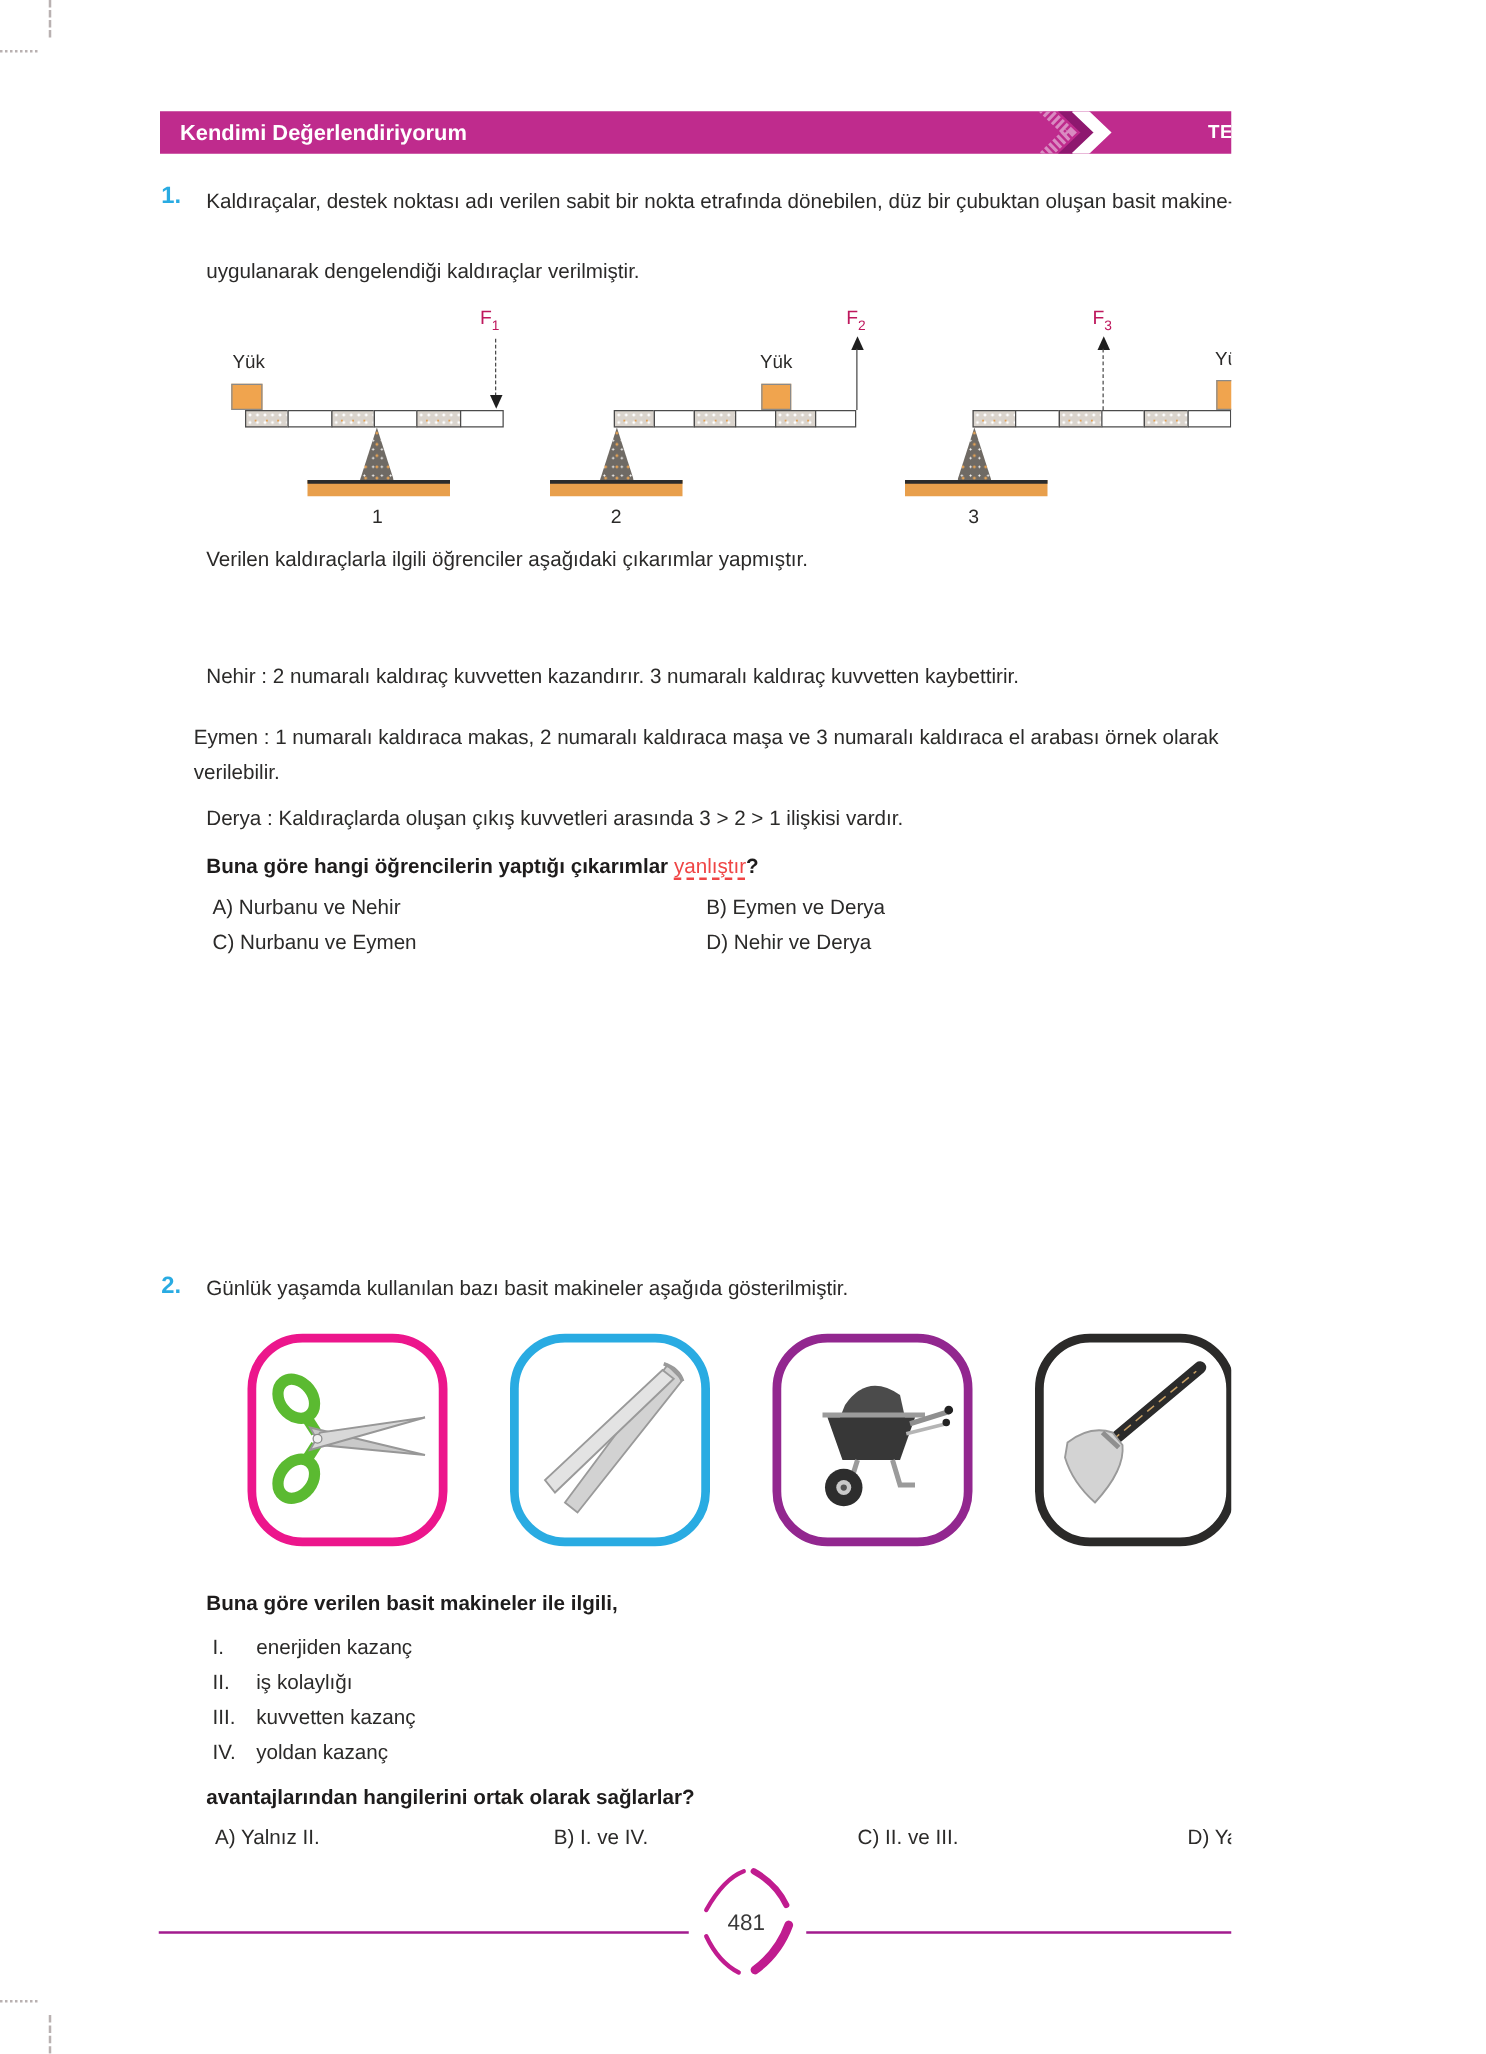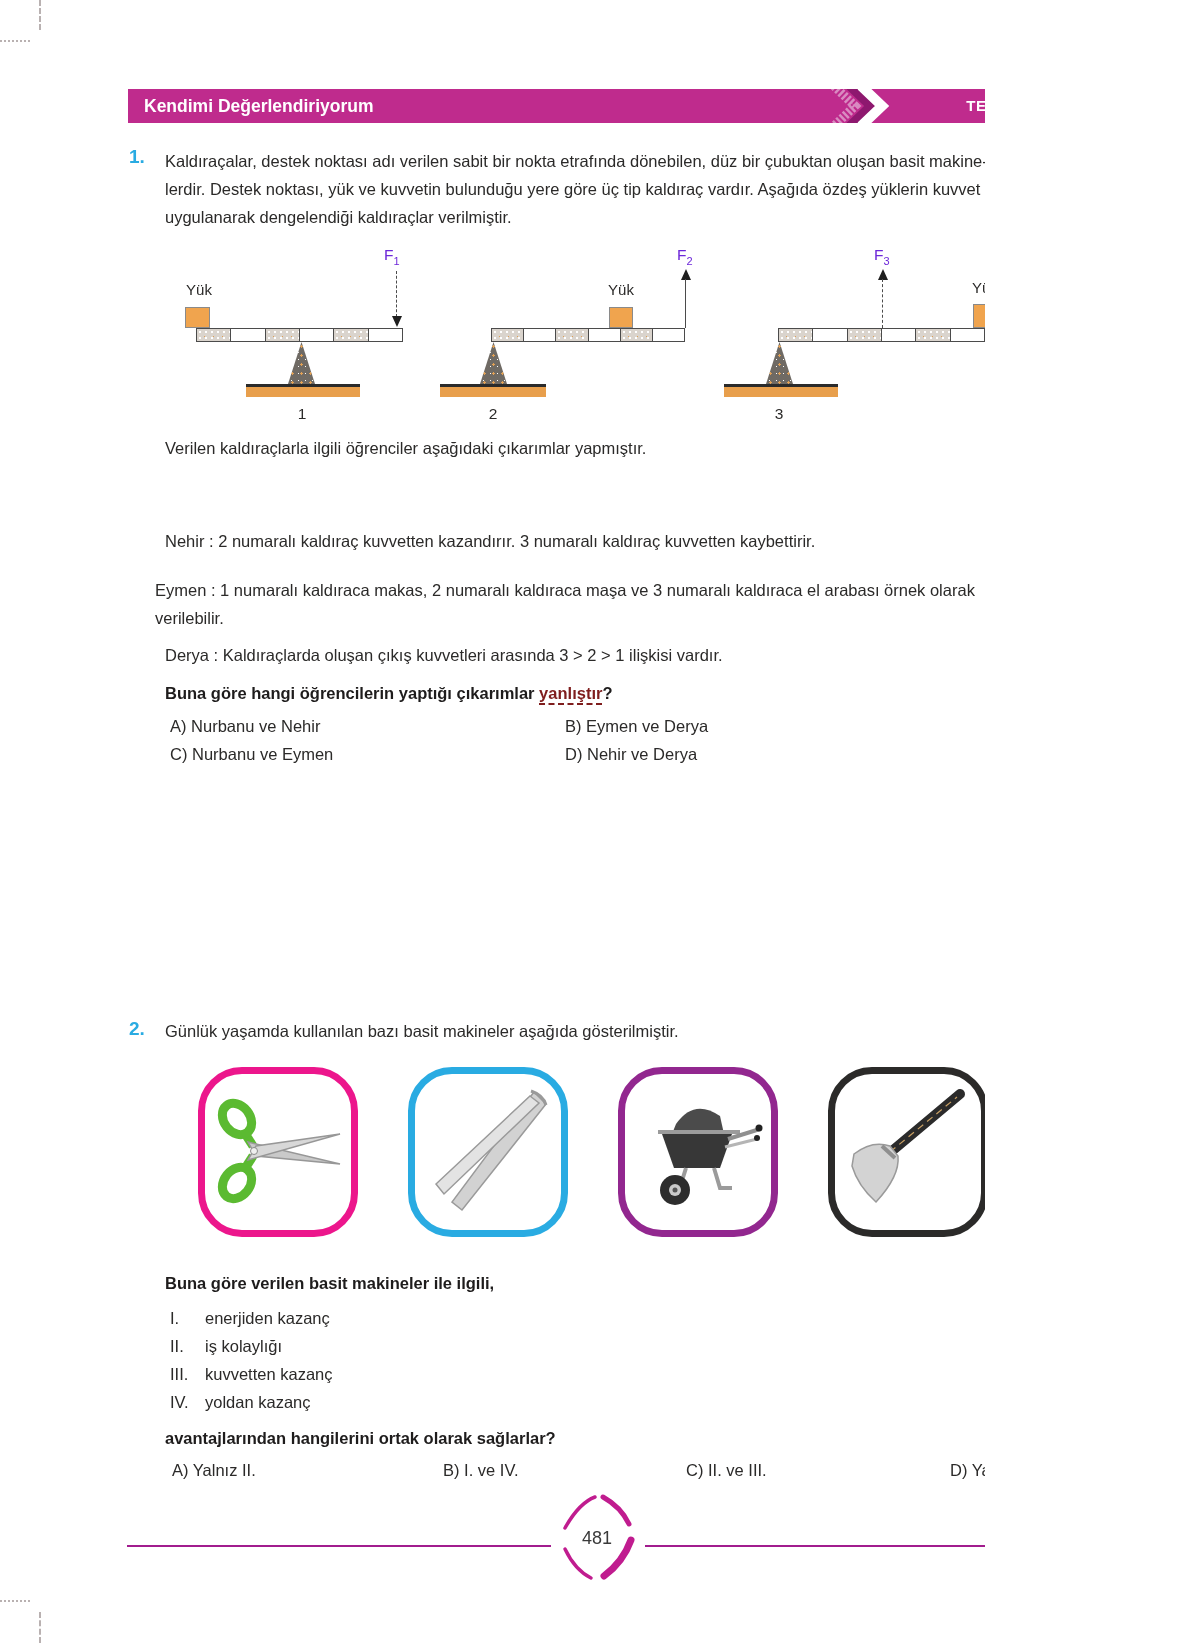--- a/index.html
+++ b/index.html
@@ -16,38 +16,38 @@
   .header-bar{position:absolute;left:128px;top:89px;width:935px;height:34px;background:#BF2B8D;overflow:hidden;}
   .header-title{position:absolute;left:16px;top:0;line-height:34px;color:#fff;font-size:17.5px;font-weight:bold;}
   .header-test{position:absolute;right:34px;top:0;line-height:34px;color:#fff;font-size:15px;font-weight:bold;letter-spacing:.5px;}
   .header-chevron{position:absolute;left:700px;top:0;}
 
   
   .qnum{position:absolute;color:#29ABE2;font-weight:bold;font-size:19px;}
   .body-line{position:absolute;font-size:16.5px;white-space:nowrap;}
   .body-par{position:absolute;font-size:16.5px;line-height:28px;}
   .bold{font-weight:bold;color:#1e1c1c;}
-  .hl-pink{color:#7f1d1d;font-weight:bold;text-decoration:underline dashed;text-underline-offset:4px;text-decoration-thickness:1.5px;}
+  .hl-pink{color:#ef4444;font-weight:normal;text-decoration:underline dashed;text-underline-offset:4px;text-decoration-thickness:1.5px;}
 
   
   .diagram{position:absolute;left:128px;top:243px;width:935px;height:190px;}
   .lever-el{position:absolute;}
   .bar{display:flex;box-sizing:border-box;}
   .seg{flex:1;border:1px solid #4b4b4b;margin-left:-1px;box-sizing:border-box;}
   .seg.dot{background-color:#dad4cd;
      background-image:radial-gradient(#ffffff 1px,transparent 1.3px),radial-gradient(#e2a155 .8px,transparent 1px);
      background-size:6px 6px,9px 9px;background-position:0 0,3px 3px;}
   .seg.plain{background:#fff;}
   .load-box{background:#F0A44E;border:1px solid #8a8a8a;box-sizing:border-box;}
   .load-label{font-size:15px;text-align:center;color:#2B2A29;}
   .fulcrum{clip-path:polygon(50% 0,100% 100%,0 100%);background-color:#6f6a64;
      background-image:radial-gradient(#e2a155 1px,transparent 1.3px),radial-gradient(#ffffff .7px,transparent .9px);
      background-size:9px 9px,7px 7px;}
   .ground{background:#E89F4C;border-top:3px solid #2b2b2b;box-sizing:border-box;}
-  .f-label{font-size:15.5px;color:#6d28d9;}
+  .f-label{font-size:15.5px;color:#be185d;}
   .fsub{font-size:11px;vertical-align:-5px;}
   .f-line{width:0;}
   .f-line.dash{border-left:1.5px dashed #4b4b4b;}
   .f-line.solid{border-left:1.5px solid #4b4b4b;}
   .ah{width:0;height:0;}
   .ah.down{border-left:5px solid transparent;border-right:5px solid transparent;border-top:11px solid #1f1f1f;}
   .ah.up{border-left:5px solid transparent;border-right:5px solid transparent;border-bottom:11px solid #1f1f1f;}
   .lever-num{font-size:15.5px;text-align:center;}
 
   
@@ -89,21 +89,20 @@
     <svg class="header-chevron" width="80" height="34" viewBox="0 0 80 34">
       <path d="M6,-3 L27,17 L6,37" stroke="#D98BC1" stroke-width="9" fill="none" stroke-dasharray="2.5,2"></path>
       <path d="M21,-3 L42,17 L21,37" stroke="#8E186F" stroke-width="8" fill="none"></path>
       <path d="M33,-3 L54,17 L33,37" stroke="#FFFFFF" stroke-width="10" fill="none"></path>
     </svg>
     <div class="header-test">TEST 01</div>
   </div>
 
   <div class="qnum" style="left:129px;top:146px;">1.</div>
   <div class="body-line" style="left:165px;top:152px;">Kaldıraçalar, destek noktası adı verilen sabit bir nokta etrafında dönebilen, düz bir çubuktan oluşan basit makine-</div>
-  <div class="body-line" style="left:165px;top:180px;">lerdir. Destek noktası, yük ve kuvvetin bulunduğu yere göre üç tip kaldıraç vardır. Aşağıda özdeş yüklerin kuvvet</div>
   <div class="body-line" style="left:165px;top:208px;">uygulanarak dengelendiği kaldıraçlar verilmiştir.</div>
 
   <div class="diagram">
 
     <div class="lever-el load-label" style="left:46px;top:38px;width:50px;">Yük</div>
     <div class="lever-el load-box" style="left:57px;top:64px;width:25px;height:21px;"></div>
     <div class="lever-el f-label" style="left:256px;top:3px;"><span>F</span><span class="fsub">1</span></div>
     <div class="lever-el f-line dash" style="left:268px;top:28px;height:46px;"></div>
     <div class="lever-el ah down" style="left:264px;top:73px;"></div>
     <div class="lever-el bar" style="left:69px;top:85px;width:206px;height:14px;">

